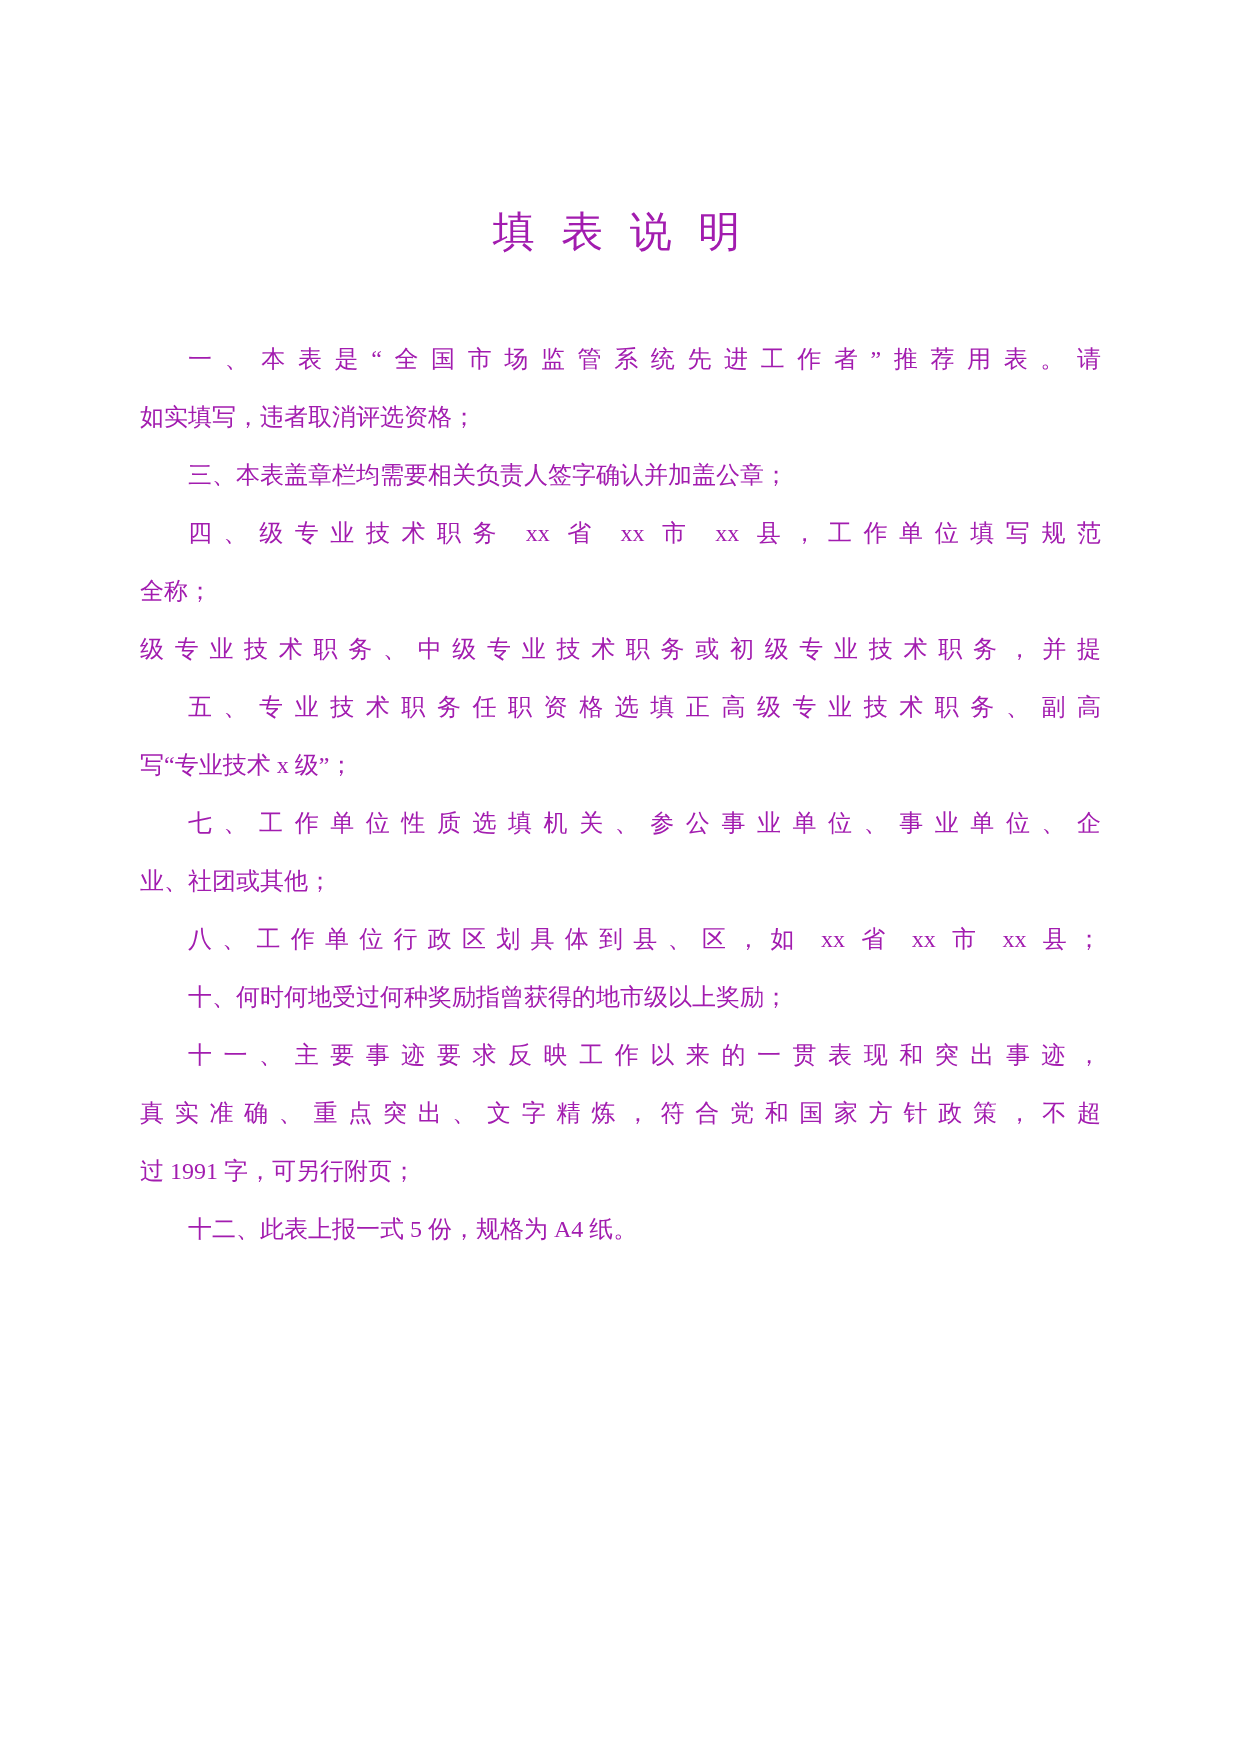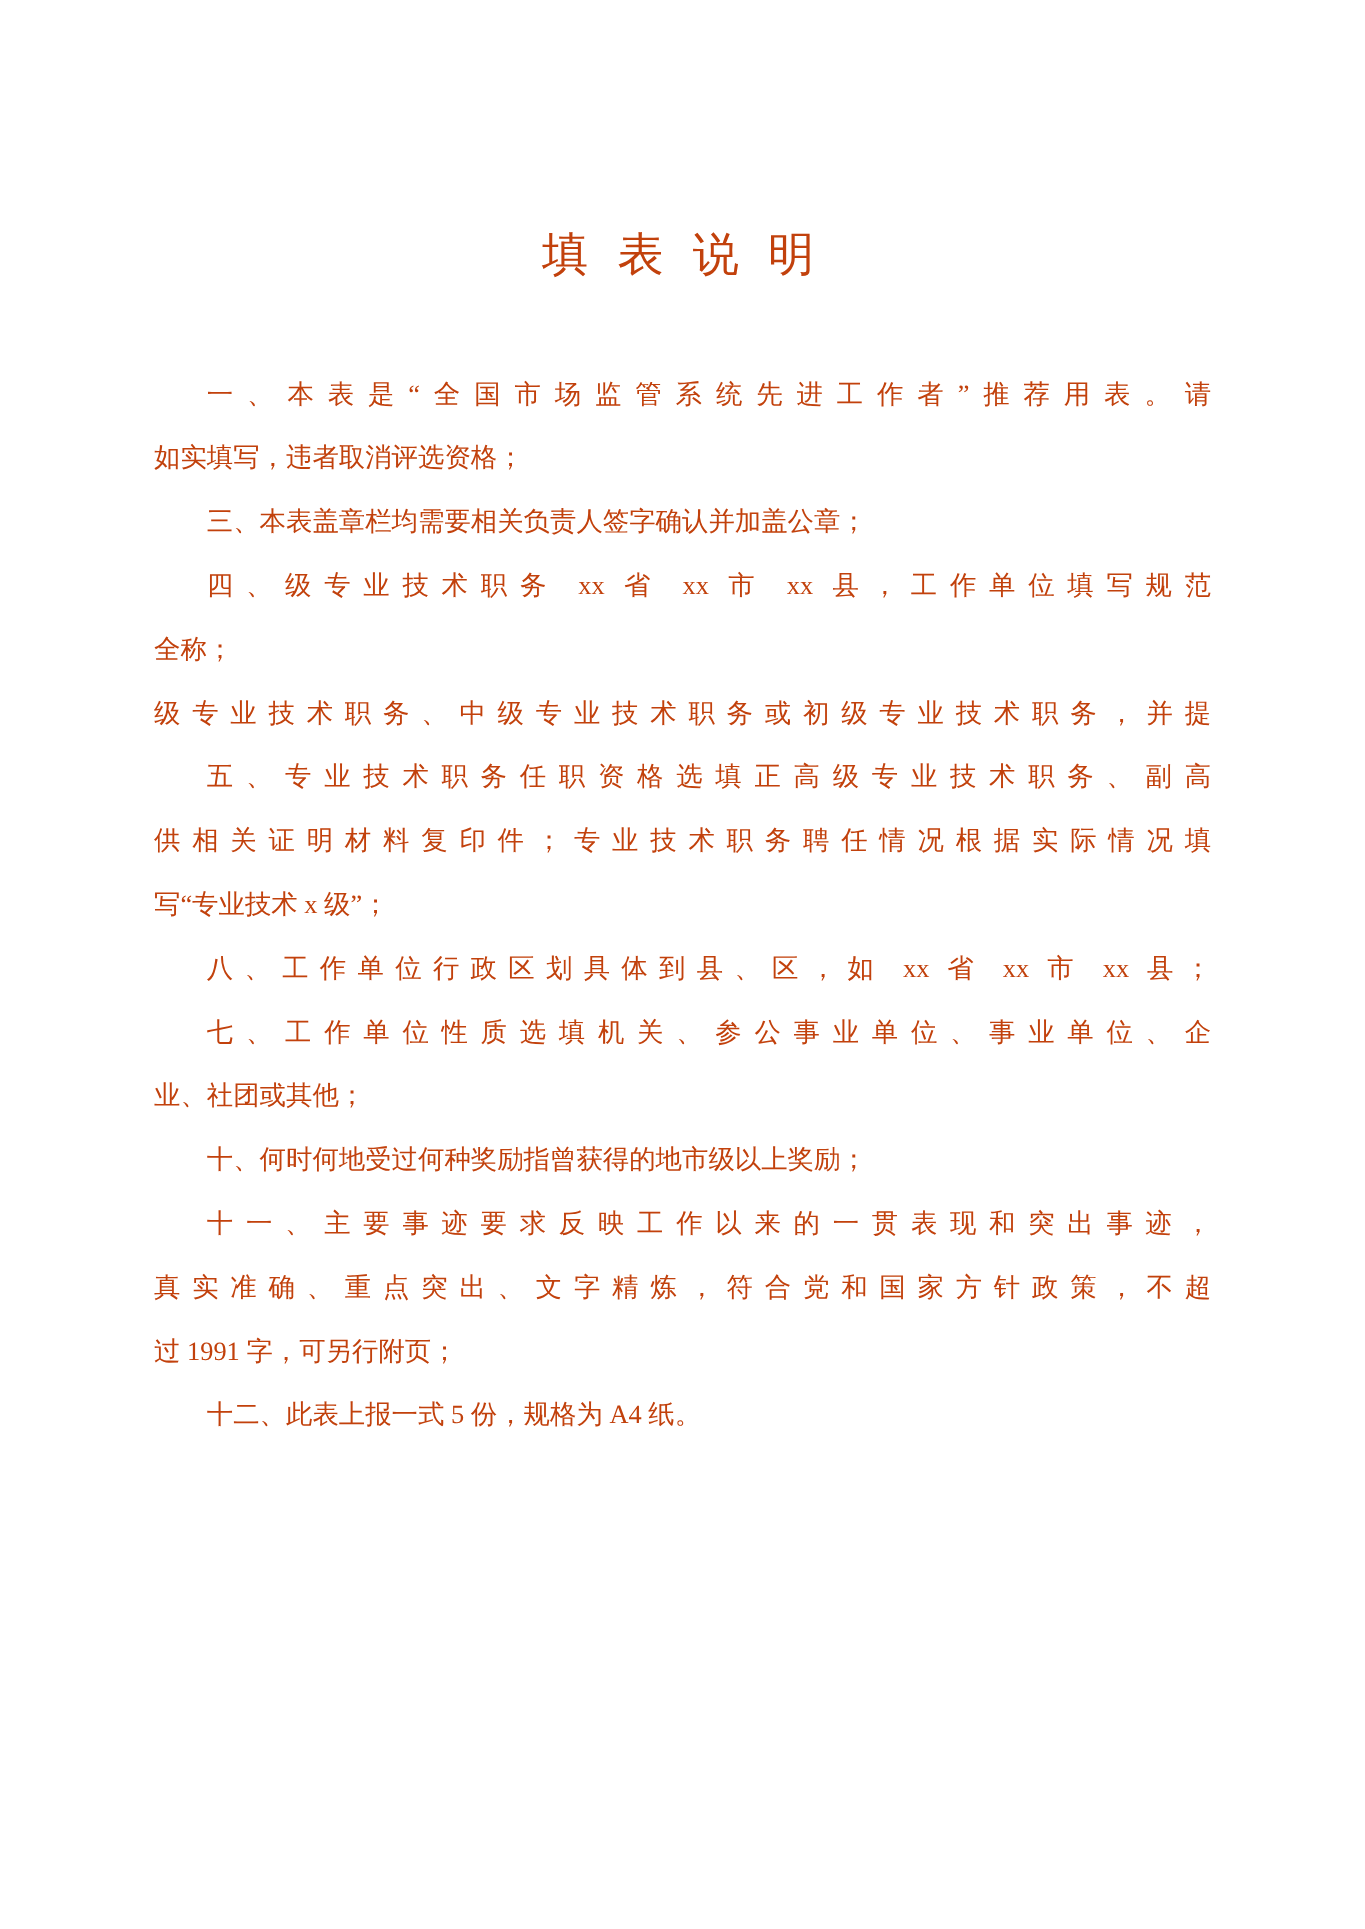--- a/index.html
+++ b/index.html
@@ -7,21 +7,21 @@
     padding: 0;
     background: #ffffff;
   }
   .page {
     position: relative;
     width: 1241px;
     height: 1754px;
     background: #ffffff;
     overflow: hidden;
     font-family: "Liberation Serif", "DejaVu Serif", serif;
-    color: #c2410c;
+    color: #a21caf;
   }
   .content {
     position: absolute;
     left: 140px;
     top: 0;
     width: 961px;
   }
   .doc-title {
     margin-top: 206px;
     height: 52px;
@@ -69,29 +69,28 @@
         <div class="para">
           <div class="line indent">三、本表盖章栏均需要相关负责人签字确认并加盖公章；</div>
         </div>
         <div class="para">
           <div class="line indent fill">四、级专业技术职务 xx 省 xx 市 xx 县，工作单位填写规范</div>
           <div class="line">全称；</div>
         </div>
         <div class="para">
           <div class="line fill">级专业技术职务、中级专业技术职务或初级专业技术职务，并提</div>
           <div class="line indent fill">五、专业技术职务任职资格选填正高级专业技术职务、副高</div>
-          <div class="line fill">供相关证明材料复印件；专业技术职务聘任情况根据实际情况填</div>
           <div class="line">写“专业技术 x 级”；</div>
-        </div>
-        <div class="para">
-          <div class="line indent fill">八、工作单位行政区划具体到县、区，如 xx 省 xx 市 xx 县；</div>
         </div>
         <div class="para">
           <div class="line indent fill">七、工作单位性质选填机关、参公事业单位、事业单位、企</div>
           <div class="line">业、社团或其他；</div>
+        </div>
+        <div class="para">
+          <div class="line indent fill">八、工作单位行政区划具体到县、区，如 xx 省 xx 市 xx 县；</div>
         </div>
         <div class="para">
           <div class="line indent">十、何时何地受过何种奖励指曾获得的地市级以上奖励；</div>
         </div>
         <div class="para">
           <div class="line indent fill">十一、主要事迹要求反映工作以来的一贯表现和突出事迹，</div>
           <div class="line fill">真实准确、重点突出、文字精炼，符合党和国家方针政策，不超</div>
           <div class="line">过 1991 字，可另行附页；</div>
         </div>
         <div class="para">

